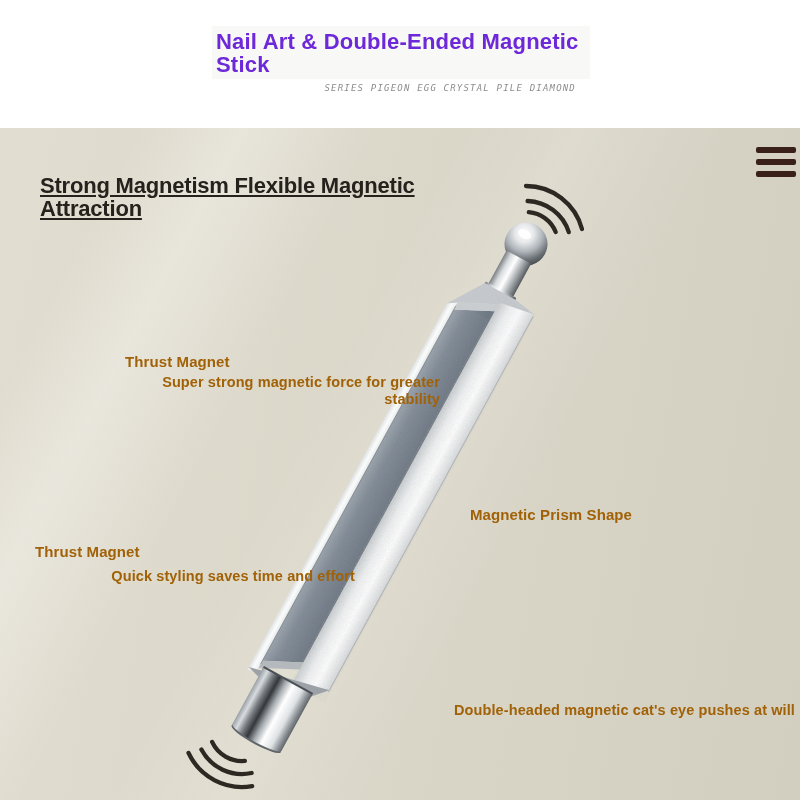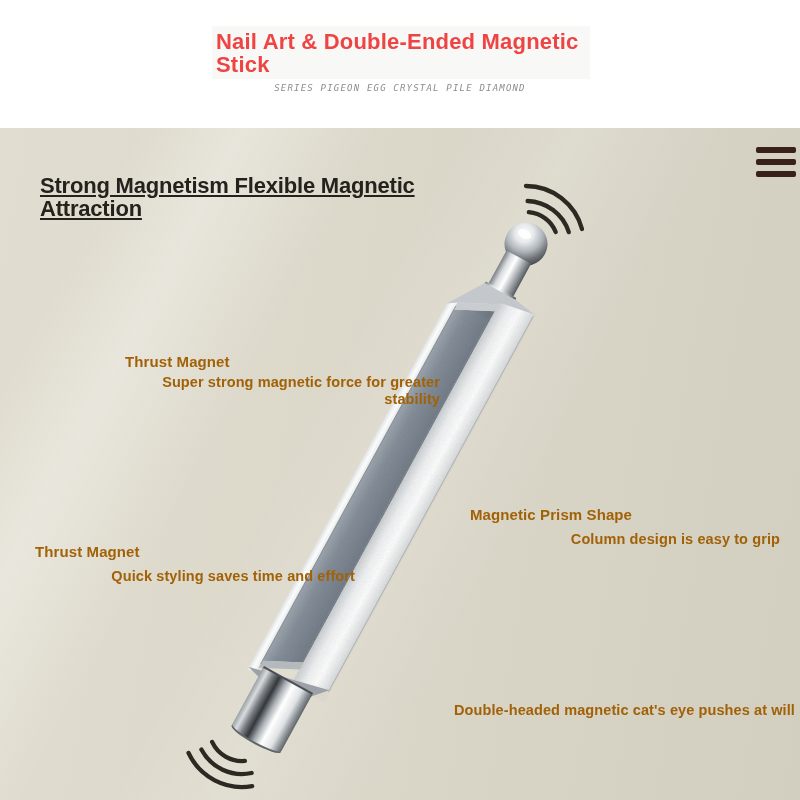--- a/index.html
+++ b/index.html
@@ -8,26 +8,26 @@
     background:#ffffff;
     font-family:"Liberation Sans", sans-serif;
   }
   
   .header { position:absolute; top:0; left:0; width:800px; height:128px; background:#ffffff; }
   .title-block {
     position:absolute; left:212px; top:26px; width:378px;
     background:#f8f8f6; padding:4px 4px 2px 4px; box-sizing:border-box;
   }
   .product-title {
-    margin:0; font-size:22px; font-weight:bold; color:#ef4444;
+    margin:0; font-size:22px; font-weight:bold; color:#6d28d9;
     line-height:1.06; letter-spacing:0.2px;
   }
   .series-subtitle {
-    position:absolute; left:210px; top:83px; width:380px;
-    text-align:center; white-space:nowrap;
+    position:absolute; left:196px; top:83px; width:380px;
+    text-align:right; white-space:nowrap;
     font-family:"DejaVu Sans Mono", monospace; font-style:italic;
     font-size:9px; letter-spacing:1.2px; color:#8c8c8c;
   }
   
   .body-area {
     position:absolute; top:128px; left:0; width:800px; height:672px;
     background:linear-gradient(100deg,#e1ddd0 0%, #dbd7c9 45%, #d2cec0 100%);
   }
   .body-area .sheen {
     position:absolute; inset:0; pointer-events:none;
@@ -181,19 +181,18 @@
   <div class="feature f1">
     <p class="f-title">Thrust Magnet</p>
     <p class="f-desc">Super strong magnetic force for greater stability</p>
   </div>
   <div class="feature f2">
     <p class="f-title">Thrust Magnet</p>
     <p class="f-desc">Quick styling saves time and effort</p>
   </div>
   <div class="feature f3">
     <p class="f-title">Magnetic Prism Shape</p>
-    <p class="f-desc">Column design is easy to grip</p>
   </div>
   <div class="feature f4">
     <p class="f-desc">Double-headed magnetic cat's eye pushes at will</p>
   </div>
 
 </div>
 
 </body></html>

